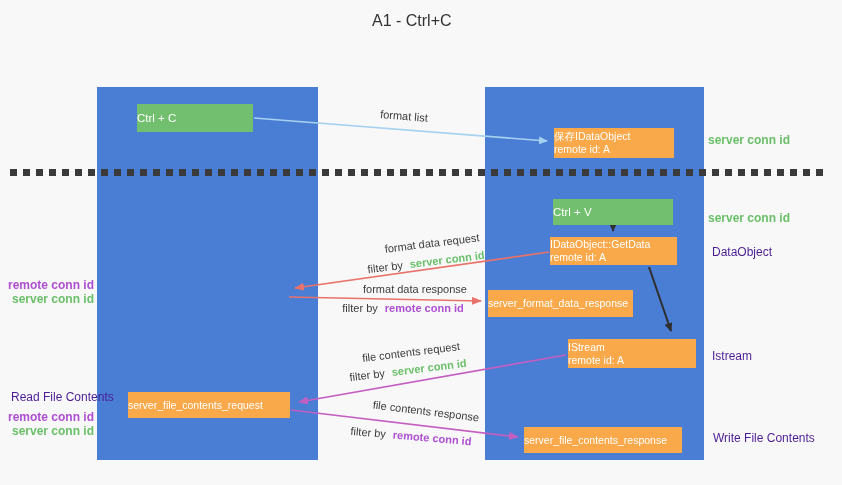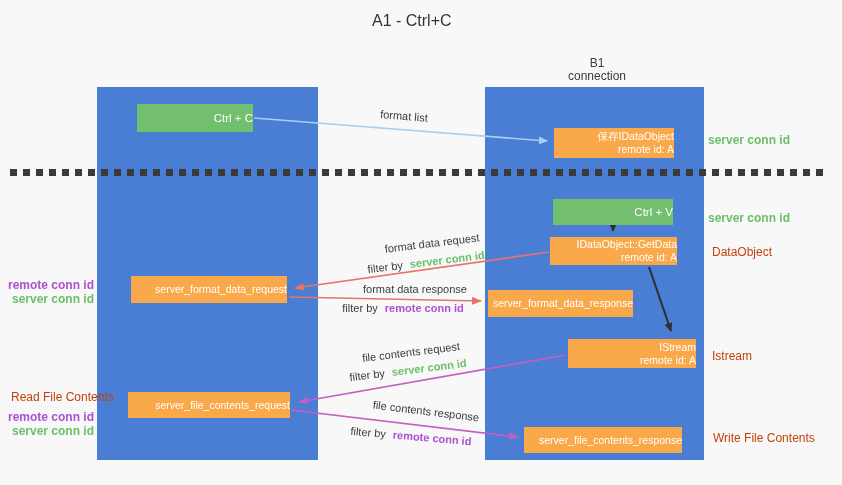--- a/index.html
+++ b/index.html
@@ -3,51 +3,47 @@
 <meta charset="utf-8">
 <style>
   html,body{margin:0;padding:0;}
   body{font-family:"Liberation Sans","DejaVu Sans",sans-serif;background:#f8f8f8;}
   #canvas{position:relative;width:842px;height:485px;background:#f8f8f8;overflow:hidden;}
 
   .title{position:absolute;left:372px;top:10px;font-size:16px;line-height:21px;color:#333;white-space:nowrap;}
   .lane-header{position:absolute;width:120px;text-align:center;font-size:12px;line-height:13px;color:#3c3c3c;}
   .lane{position:absolute;background:#4a7dd4;z-index:1;}
 
-  .node{position:absolute;z-index:4;display:flex;flex-direction:column;align-items:flex-end;justify-content:center;
+  .node{position:absolute;z-index:4;display:flex;flex-direction:column;align-items:flex-start;justify-content:center;
         color:#fff;text-align:center;font-size:10.5px;line-height:13px;white-space:nowrap;}
   .node.green{background:#72bf6f;font-size:11.5px;}
   .node.orange{background:#f9a84a;}
 
   .dotted-line{position:absolute;left:10px;top:169px;width:816px;height:7px;z-index:2;
         background:repeating-linear-gradient(to right,#3a3a3a 0 7px,transparent 7px 13px);}
 
   svg.arrows{position:absolute;left:0;top:0;z-index:3;pointer-events:none;}
 
   .elabel{position:absolute;z-index:6;white-space:nowrap;font-size:11px;color:#3c3c3c;
         transform:translate(-50%,-50%);}
   .elabel span + span{margin-left:4px;}
-  .side-label{position:absolute;z-index:6;white-space:nowrap;font-size:12px;color:#c2410c;}
+  .side-label{position:absolute;z-index:6;white-space:nowrap;font-size:12px;color:#4c1d95;}
   .id-green{color:#6abf69;font-weight:bold;}
   .id-purple{color:#ae4fd1;font-weight:bold;}
   .id-stack{position:absolute;left:0;width:94px;text-align:right;font-size:12px;line-height:14px;z-index:6;}
 </style>
 </head>
 <body>
 
 <div id="canvas">
 
   <div class="title">
     <div>A1 - Ctrl+C</div>
   </div>
 
-  <div class="lane-header" style="left:537px;top:57px;">
-    <div>B1</div>
-    <div>connection</div>
-  </div>
 
   <div class="lane" style="left:97px;top:87px;width:221px;height:373px;"></div>
   <div class="lane" style="left:485px;top:87px;width:219px;height:373px;"></div>
 
   <div class="dotted-line"></div>
 
   <svg class="arrows" width="842" height="485">
     <defs>
       <marker id="m-blue" markerUnits="userSpaceOnUse" markerWidth="10" markerHeight="10" refX="8" refY="4" orient="auto">
         <path d="M0,0 L9,4 L0,8 z" fill="#a5d2f0"></path>
@@ -82,23 +78,20 @@
 
   <div class="node green" style="left:553px;top:181px;width:120px;height:26px;margin-top:18px;">
     <div>Ctrl + V</div>
   </div>
 
   <div class="node orange" style="left:550px;top:237px;width:127px;height:28px;">
     <div>IDataObject::GetData</div>
     <div>remote id: A</div>
   </div>
 
-  <div class="node orange" style="left:131px;top:276px;width:156px;height:27px;">
-    <div>server_format_data_request</div>
-  </div>
 
   <div class="node orange" style="left:488px;top:290px;width:145px;height:27px;">
     <div>server_format_data_response</div>
   </div>
 
   <div class="node orange" style="left:568px;top:339px;width:128px;height:29px;">
     <div>IStream</div>
     <div>remote id: A</div>
   </div>
 

